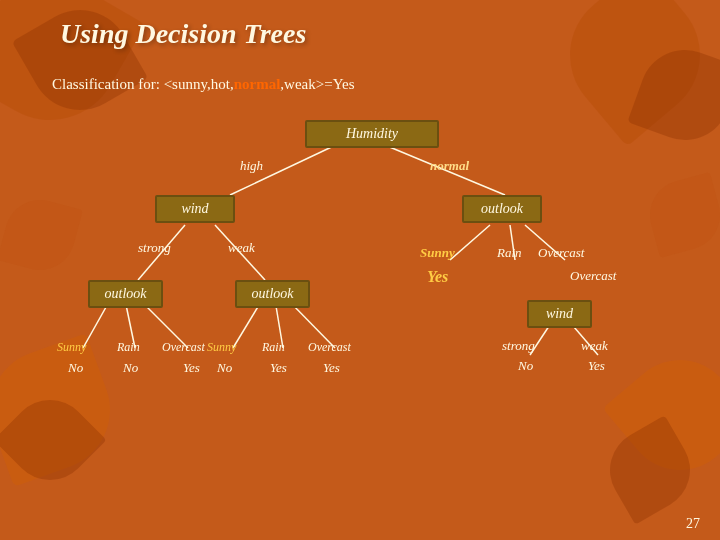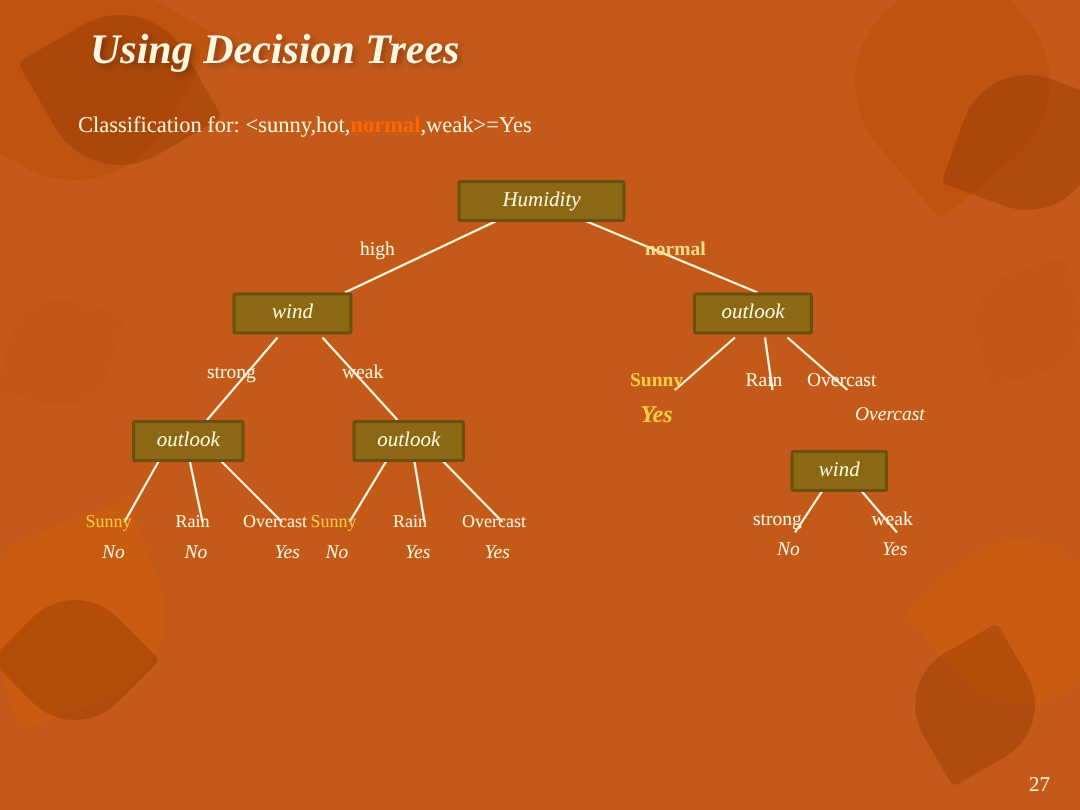--- a/index.html
+++ b/index.html
@@ -57,20 +57,21 @@
       position: absolute;
       color: #fff8e1;
       font-style: italic;
       font-size: 13px;
       text-align: right;
     }
 
     .edge-label {
       position: absolute;
       color: #fff8e1;
+      font-style: italic;
       font-size: 13px;
     }
 
     
     .tree-svg {
       position: absolute;
       top: 0; left: 0;
       width: 720px;
       height: 430px;
       pointer-events: none;
@@ -134,21 +135,21 @@
   <line x1="288" y1="300" x2="335" y2="348" stroke="#fff8e1" stroke-width="1.5"></line>
 
   <line x1="490" y1="225" x2="450" y2="260" stroke="#fff8e1" stroke-width="1.5"></line>
   <line x1="510" y1="225" x2="515" y2="260" stroke="#fff8e1" stroke-width="1.5"></line>
   <line x1="525" y1="225" x2="565" y2="260" stroke="#fff8e1" stroke-width="1.5"></line>
 
   <line x1="553" y1="320" x2="530" y2="355" stroke="#fff8e1" stroke-width="1.5"></line>
   <line x1="568" y1="320" x2="598" y2="355" stroke="#fff8e1" stroke-width="1.5"></line>
 </svg>
 
-<div class="node-box" style="left:305px; top:120px; width:112px;">
+<div class="node-box" style="left:305px; top:120px; width:134px;">
   <span>Humidity</span>
 </div>
 
 <div class="edge-label" style="left:240px; top:158px;">
   <span>high</span>
 </div>
 <div class="edge-label" style="left:430px; top:158px; color:#ffdd88; font-weight:bold;">
   <span>normal</span>
 </div>
 

